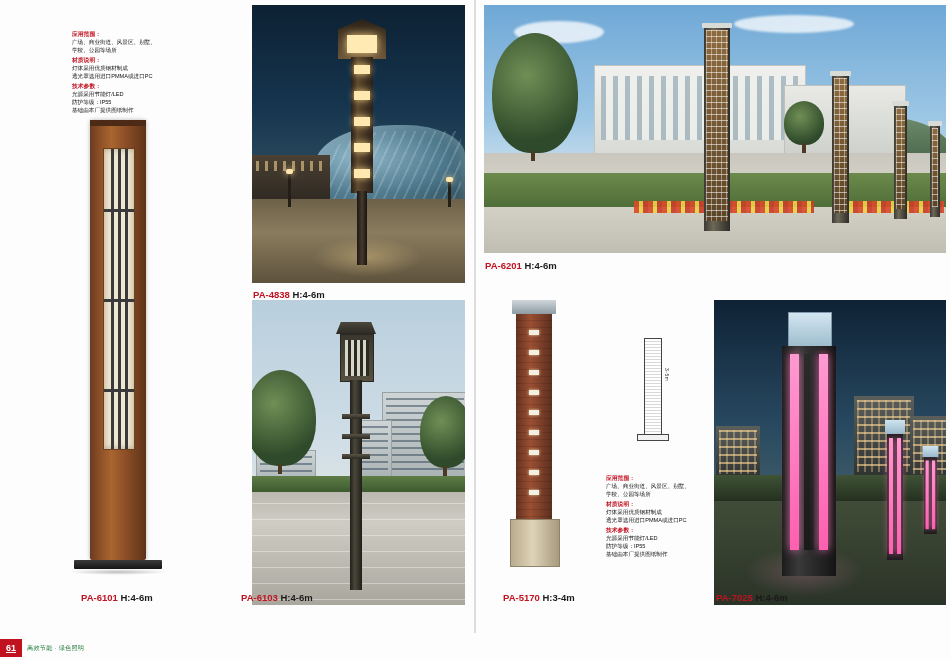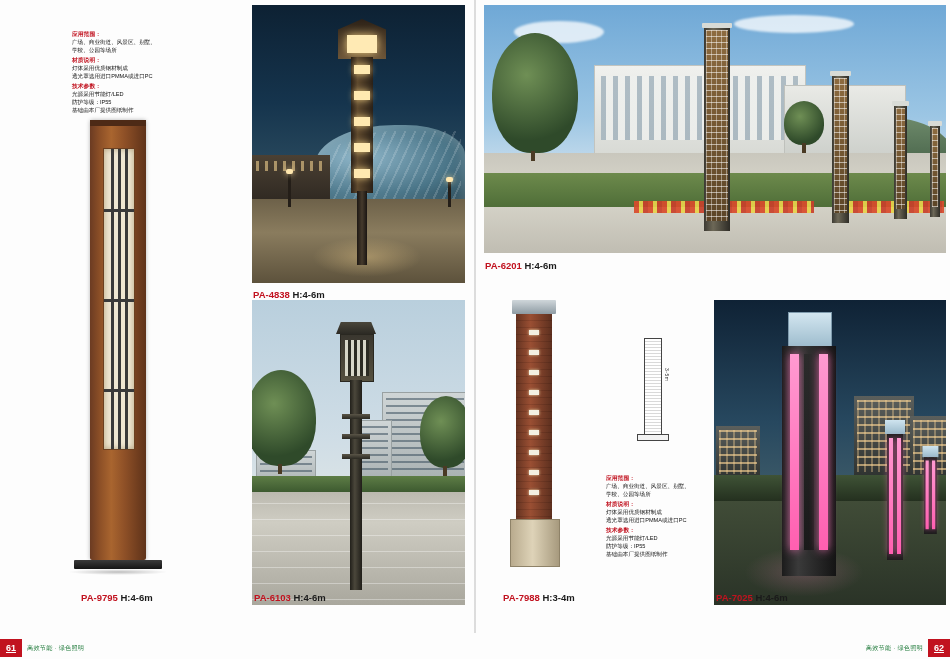--- a/index.html
+++ b/index.html
@@ -423,21 +423,21 @@
         <div class="bar" style="left:21px;"></div>
         <div class="hbar" style="top:60px;"></div>
         <div class="hbar" style="top:150px;"></div>
         <div class="hbar" style="top:240px;"></div>
       </div>
     </div>
     <div class="base6101"></div>
     <div class="shadow6101"></div>
   </div>
   <div class="cap" style="left:81px; top:592px;">
-    <span class="code">PA-9795</span>
+    <span class="code">PA-6101</span>
     <span class="h">H:4-6m</span>
   </div>
 
   <div class="photo" id="ph6102">
     <div class="sky-night"></div>
     <div class="bldg-glass"></div>
     <div class="bldg-left"></div>
     <div class="ground-night"></div>
     <div class="glow-ground"></div>
     <div class="streetlight" style="left:36px; top:168px; height:34px;"></div>
@@ -507,42 +507,42 @@
     <div class="tree" style="left:168px; top:96px; width:52px; height:72px;"></div>
     <div class="lamp6103">
       <div class="head"></div>
       <div class="lantern"></div>
       <div class="shaft"></div>
       <div class="ring" style="top:92px;"></div>
       <div class="ring" style="top:112px;"></div>
       <div class="ring" style="top:132px;"></div>
     </div>
   </div>
-  <div class="cap" style="left:254px; top:592px;">
+  <div class="cap" style="left:241px; top:592px;">
     <span class="code">PA-6103</span>
     <span class="h">H:4-6m</span>
   </div>
 
   <div id="p6202">
     <div class="cap6202"></div>
     <div class="body6202">
       <div class="lt" style="top:16px;"></div>
       <div class="lt" style="top:36px;"></div>
       <div class="lt" style="top:56px;"></div>
       <div class="lt" style="top:76px;"></div>
       <div class="lt" style="top:96px;"></div>
       <div class="lt" style="top:116px;"></div>
       <div class="lt" style="top:136px;"></div>
       <div class="lt" style="top:156px;"></div>
       <div class="lt" style="top:176px;"></div>
     </div>
     <div class="base6202"></div>
   </div>
   <div class="cap" style="left:503px; top:592px;">
-    <span class="code">PA-7988</span>
+    <span class="code">PA-5170</span>
     <span class="h">H:3-4m</span>
   </div>
 
   <div id="draw6202">
     <div class="draw-pole"></div>
     <div class="draw-base"></div>
     <div class="draw-dim">3-5m</div>
   </div>
 
   <div class="spec" style="left:606px; top:472px;">
@@ -591,18 +591,14 @@
   </div>
   <div class="cap" style="left:716px; top:592px;">
     <span class="code">PA-7025</span>
     <span class="h">H:4-6m</span>
   </div>
 
   <div class="foot left">
     <div class="pgnum">61</div>
     <div class="foot-txt">高效节能 · 绿色照明</div>
   </div>
-  <div class="foot right">
-    <div class="foot-txt">高效节能 · 绿色照明</div>
-    <div class="pgnum">62</div>
-  </div>
 
 </div>
 
 </body></html>

